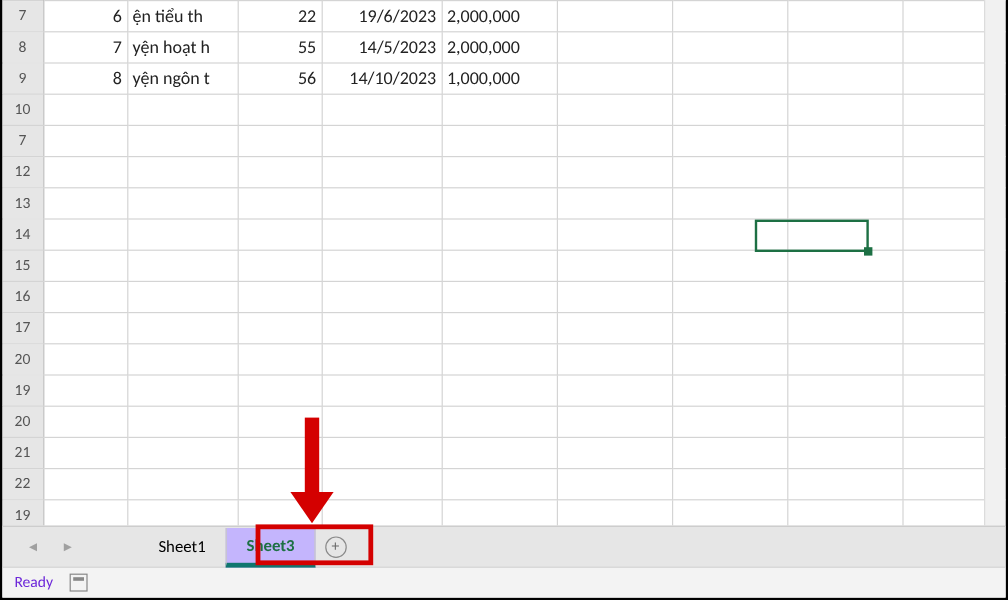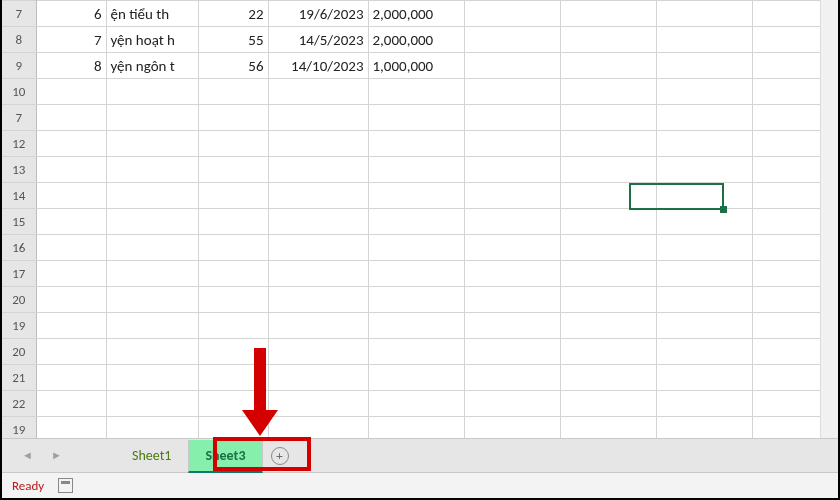--- a/index.html
+++ b/index.html
@@ -18,25 +18,25 @@
   col.cf { width: 96px; }
   col.cg { width: 96px; }
   col.ch { width: 96px; }
   col.ci { width: 96px; }
   .numR { text-align: right; }
   .selcell { position: absolute; border: 2px solid #1d7044; width: 95px; height: 27px; pointer-events: none; }
   .selhandle { position: absolute; width: 7px; height: 7px; background: #1d7044; }
   .tab-region { height: 34px; background: #e6e6e6; border-top: 1px solid #c8c8c8; display: flex; align-items: stretch; position: relative; }
   .nav-arrows { width: 80px; display: flex; align-items: center; justify-content: center; gap: 18px; color: #a0a0a0; font-size: 11px; }
   .tabset { display: flex; align-items: flex-end; height: 100%; }
-  .tab { height: 100%; padding: 0 16px; display: flex; align-items: center; font-size: 14px; color: #4d7c0f; border-right: 1px solid transparent; cursor: pointer; }
-  .tab.active { background: #86efac; color: #1d7044; font-weight: bold; border-left: 1px solid #c8c8c8; border-right: 1px solid #c8c8c8; border-bottom: 2px solid #0f766e; margin-bottom: -1px; }
+  .tab { height: 100%; padding: 0 16px; display: flex; align-items: center; font-size: 14px; color: #000000; border-right: 1px solid transparent; cursor: pointer; }
+  .tab.active { background: #c4b5fd; color: #1d7044; font-weight: bold; border-left: 1px solid #c8c8c8; border-right: 1px solid #c8c8c8; border-bottom: 4px solid #0f766e; margin-bottom: -1px; }
   .addtab { width: 34px; display: flex; align-items: center; justify-content: center; color: #777; font-size: 16px; cursor: pointer; }
   .addtab .plus-circle { width: 18px; height: 18px; border: 1px solid #8a8a8a; border-radius: 50%; display: flex; align-items: center; justify-content: center; font-size: 13px; line-height: 1; color: #6b6b6b; }
-  .status-bar { height: 26px; background: #f3f3f3; border-top: 1px solid #c8c8c8; display: flex; align-items: center; padding: 0 10px; gap: 14px; font-size: 13px; color: #b91c1c; }
+  .status-bar { height: 26px; background: #f3f3f3; border-top: 1px solid #c8c8c8; display: flex; align-items: center; padding: 0 10px; gap: 14px; font-size: 13px; color: #6d28d9; }
   .status-bar .rec-ico { width: 15px; height: 15px; display: inline-block; position: relative; }
   .status-bar .rec-ico::before { content: ""; position: absolute; inset: 0; border: 1px solid #888; }
   .status-bar .rec-ico::after { content: ""; position: absolute; left: 3px; right: 3px; top: 3px; height: 3px; background: #888; }
   .red-box { position: absolute; border: 4px solid #d40000; pointer-events: none; }
   .arrow-wrap { position: absolute; pointer-events: none; }
   .arrow-shaft { width: 12px; background: #d40000; margin: 0 auto; }
   .arrow-head { width: 0; height: 0; border-left: 18px solid transparent; border-right: 18px solid transparent; border-top: 26px solid #d40000; margin: 0 auto; }
   .vscroll { position: absolute; right: 0; top: 0; bottom: 0; width: 18px; background: #f1f1f1; border-left: 1px solid #dcdcdc; }
 </style>
 </head>

